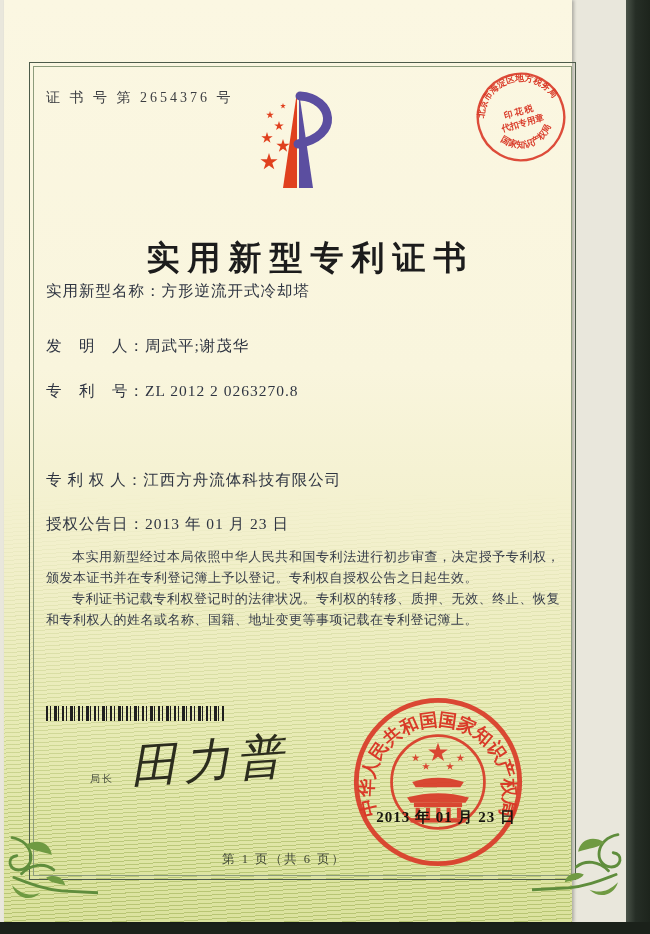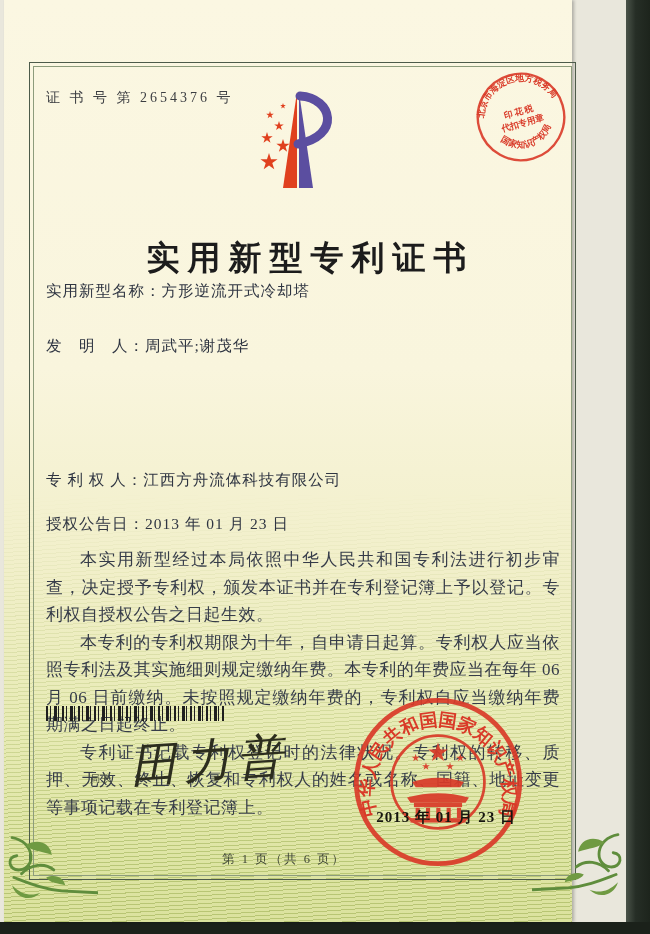--- a/index.html
+++ b/index.html
@@ -25,21 +25,21 @@
   .frame{position:absolute;left:25px;top:62px;width:545px;height:816px;
     border:1.5px solid #4d5b4a;}
   .frame-inner{position:absolute;inset:3px;border:1px solid #8d9c7c;}
   .cert-number{position:absolute;left:42px;top:89px;font-size:14px;color:#3c3e42;letter-spacing:3px;}
   .logo{position:absolute;left:241px;top:84px;}
   .title{position:absolute;left:34px;top:192px;width:545px;text-align:center;
     font-size:33px;font-weight:bold;color:#1c1c1c;letter-spacing:8px;margin-top:44px;}
   .field{position:absolute;left:42px;font-size:15.5px;color:#2f3542;letter-spacing:1px;white-space:nowrap;}
   .f0{top:281px}.f1{top:336px}.f2{top:381px}.f3{top:426px}.f4{top:470px}.f5{top:514px}
   .paras{position:absolute;left:42px;top:546px;width:514px;}
-  .paras p{margin:0;font-size:17px;line-height:1.62;color:#363c49;
+  .paras p{margin:0;font-size:13px;line-height:1.62;color:#363c49;
     text-indent:2em;text-align:justify;letter-spacing:.5px;}
   .barcode{position:absolute;left:42px;top:706px;width:178px;height:15px;
     background:repeating-linear-gradient(90deg,
       #1f1f1f 0 2px,transparent 2px 4px,#1f1f1f 4px 5px,transparent 5px 8px,
       #1f1f1f 8px 11px,transparent 11px 12px,#1f1f1f 12px 13px,transparent 13px 16px);}
   .director{position:absolute;left:86px;top:772px;font-size:10px;color:#3f4538;letter-spacing:2px;}
   .signature{position:absolute;left:126px;top:730px;font-size:47px;color:#2c2d1e;
     letter-spacing:6px;transform:rotate(-4deg);font-style:italic;}
   .seal-tax{position:absolute;left:471px;top:71px;transform:rotate(-16deg);}
   .seal-sipo{position:absolute;left:348px;top:696px;}
@@ -80,26 +80,26 @@
       <use href="#star" transform="translate(34,42) scale(5)"></use>
       <use href="#star" transform="translate(25,31) scale(4)"></use>
       <use href="#star" transform="translate(38,22) scale(3)"></use>
     </g>
   </svg>
 
   <div class="title">实用新型专利证书</div>
 
   <div class="field f0"><span>实用新型名称：</span><span>方形逆流开式冷却塔</span></div>
   <div class="field f1"><span>发　明　人：</span><span>周武平;谢茂华</span></div>
+  <div class="field f2"><span>专　利　号：</span><span>ZL 2012 2 0263270.8</span></div>
   <div class="field f4"><span>专 利 权 人：</span><span>江西方舟流体科技有限公司</span></div>
   <div class="field f5"><span>授权公告日：</span><span>2013 年 01 月 23 日</span></div>
 
   <div class="paras">
     <p>本实用新型经过本局依照中华人民共和国专利法进行初步审查，决定授予专利权，颁发本证书并在专利登记簿上予以登记。专利权自授权公告之日起生效。</p>
-    <p>本专利的专利权期限为十年，自申请日起算。专利权人应当依照专利法及其实施细则规定缴纳年费。本专利的年费应当在每年 06 月 06 日前缴纳。未按照规定缴纳年费的，专利权自应当缴纳年费期满之日起终止。</p>
     <p>专利证书记载专利权登记时的法律状况。专利权的转移、质押、无效、终止、恢复和专利权人的姓名或名称、国籍、地址变更等事项记载在专利登记簿上。</p>
   </div>
 
   <div class="barcode"></div>
 
   <div class="director">局长</div>
   <div class="signature">田力普</div>
 
   <svg class="seal-tax" width="92" height="92" viewBox="0 0 100 100">
     <defs>

